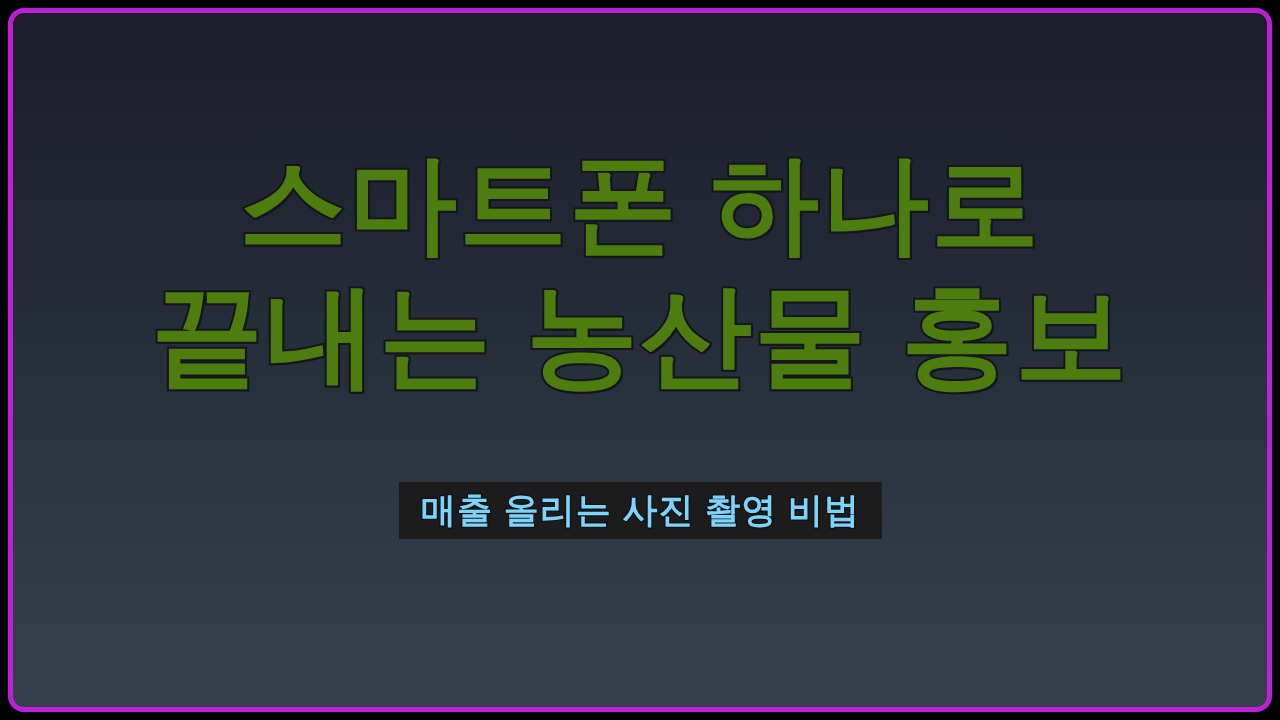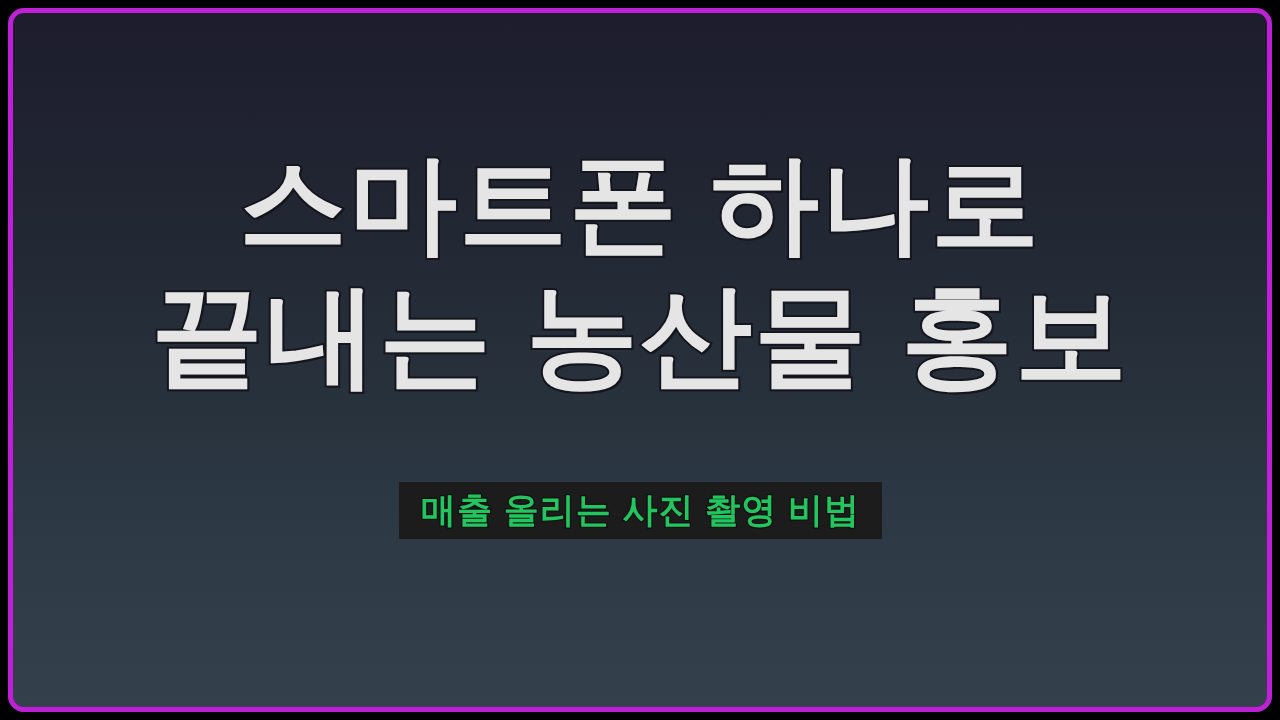--- a/index.html
+++ b/index.html
@@ -56,21 +56,21 @@
     position:absolute;
     left:0;
     top:150px;
     width:1280px;
     text-align:center;
     line-height:1.0;
   }
 
   .title-line {
     display:block;
-    color:#e5e5e5;
+    color:#4d7c0f;
     font-family:"Liberation Sans", sans-serif;
     font-weight:bold;
     font-size:108px;
     letter-spacing:2px;
     white-space:nowrap;
     -webkit-text-stroke:4px #16161f;
     paint-order:stroke fill;
     text-shadow:
        0 0 1px #16161f,
        2px 2px 0 #16161f,
@@ -87,21 +87,21 @@
     top:482px;
     width:483px;
     height:57px;
     background:#1c1c1c;
     display:flex;
     align-items:center;
     justify-content:center;
   }
 
   #subtitle-text {
-    color:#22c55e;
+    color:#7dd3fc;
     font-family:"Liberation Sans", sans-serif;
     font-weight:bold;
     font-size:35px;
     letter-spacing:1px;
     white-space:nowrap;
     -webkit-text-stroke:2.5px #111111;
     paint-order:stroke fill;
   }
 </style>
 </head>

